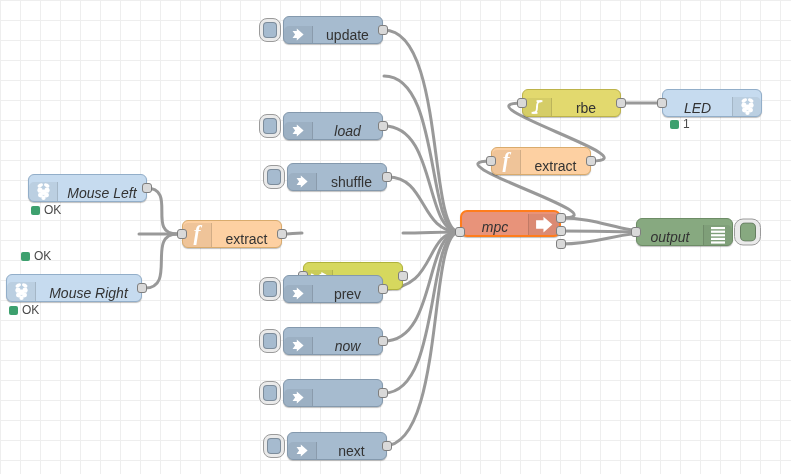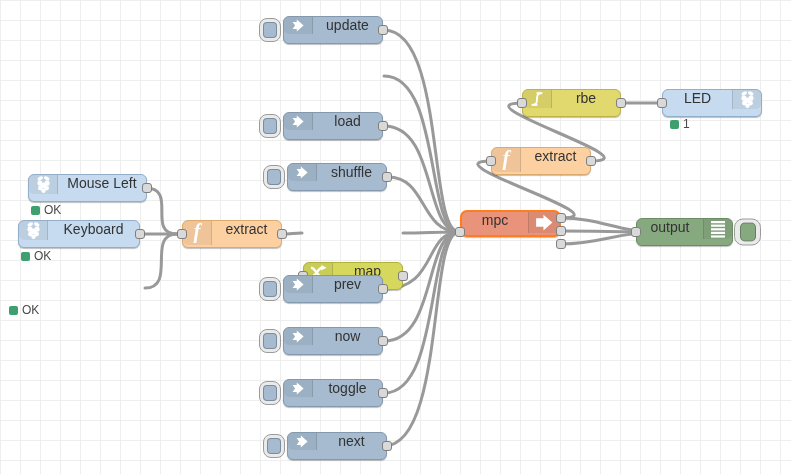--- a/index.html
+++ b/index.html
@@ -8,39 +8,39 @@
     background-color:#ffffff;
     background-image:linear-gradient(#eeeeee 1px,transparent 1px),
                      linear-gradient(90deg,#eeeeee 1px,transparent 1px);
     background-size:20px 20px;
     font-family:"Liberation Sans",sans-serif;
   }
   svg.wires{position:absolute;left:0;top:0;}
   svg.wires path{fill:none;stroke:#999999;stroke-width:3;stroke-linecap:round;}
 
   .node{
-    position:absolute;height:28px;border-radius:6px;display:flex;align-items:flex-start;
+    position:absolute;height:28px;border-radius:6px;display:flex;align-items:flex-end;
     box-sizing:border-box;border:1px solid #888;box-shadow:0 1px 1px rgba(0,0,0,0.25);
   }
   .rpi{background:#c6dbef;border-color:#92aec9;}
   .inject{background:#a6bbcf;border-color:#8499ad;}
   .fn{background:#fdd0a2;border-color:#d9ab6d;}
   .mapnode{background:#d6d85e;border-color:#b0b23c;margin-top:43px;}
   .rbenode{background:#e2d96e;border-color:#bdb34a;}
   .mpcnode{background:#e8937a;border:2px solid #ff7d1c;height:27px;border-radius:7px;}
   .debugnode{background:#87a980;border-color:#6d8c66;}
 
   .icon-box{width:28px;display:flex;align-items:center;justify-content:center;
     background:rgba(0,0,0,0.055);flex:none;}
   .icon-box.left{border-right:1px solid rgba(0,0,0,0.12);border-radius:5px 0 0 5px;}
   .icon-box.right{border-left:1px solid rgba(0,0,0,0.12);border-radius:0 5px 5px 0;}
   .mpcnode .icon-box{width:30px;}
   .lbl{flex:1;display:flex;align-items:center;justify-content:center;
     font-size:14px;color:#333;white-space:nowrap;}
-  .italic .lbl{}
+  .italic .lbl{font-style:italic;}
   .ficon{font-family:"Liberation Serif",serif;font-style:italic;font-weight:bold;
     font-size:21px;color:#fff;line-height:1;padding-bottom:3px;}
 
   .port{position:absolute;width:10px;height:10px;background:#d9d9d9;
     border:1px solid #7e7e7e;border-radius:3px;box-sizing:border-box;}
   .port.in{left:-6px;top:50%;margin-top:-5px;}
   .port.out{right:-6px;top:50%;margin-top:-5px;}
   .mpcnode .port.p1{right:-7px;top:1px;margin-top:0;}
   .mpcnode .port.p2{right:-7px;top:14px;margin-top:0;}
   .mpcnode .port.p3{right:-7px;top:27px;margin-top:0;}
@@ -100,41 +100,41 @@
         </svg>
     </div>
     <div class="lbl">Mouse Left</div>
     <div class="port out"></div>
   </div>
   <div class="status" style="left:31px;top:203px">
     <span class="dot"></span>
     <span>OK</span>
   </div>
 
-  <div class="node rpi italic" style="left:18px;top:220px;width:122px">
+  <div class="status" style="left:21px;top:249px">
+    <span class="dot"></span>
+    <span>OK</span>
+  </div>
+
+  <div class="node rpi italic" style="left:6px;top:274px;width:136px">
     <div class="icon-box left">
       <svg width="19" height="19" viewBox="0 0 20 20" fill="#fff">
           <ellipse cx="6.6" cy="3.6" rx="3.1" ry="1.9" transform="rotate(-27 6.6 3.6)"></ellipse>
           <ellipse cx="13.4" cy="3.6" rx="3.1" ry="1.9" transform="rotate(27 13.4 3.6)"></ellipse>
           <circle cx="6.3" cy="8.6" r="2.7"></circle>
           <circle cx="13.7" cy="8.6" r="2.7"></circle>
           <circle cx="10" cy="10.8" r="2.9"></circle>
           <circle cx="6.8" cy="13.8" r="2.6"></circle>
           <circle cx="13.2" cy="13.8" r="2.6"></circle>
           <circle cx="10" cy="16.6" r="2.3"></circle>
         </svg>
     </div>
-    <div class="lbl">Keyboard</div>
-    <div class="port out"></div>
-  </div>
-  <div class="status" style="left:21px;top:249px">
-    <span class="dot"></span>
-    <span>OK</span>
-  </div>
-
+    <div class="lbl">Mouse Right</div>
+    <div class="port out"></div>
+  </div>
   <div class="status" style="left:9px;top:303px">
     <span class="dot"></span>
     <span>OK</span>
   </div>
 
   <div class="node fn" style="left:182px;top:220px;width:100px">
     <div class="icon-box left">
         <span class="ficon">f</span>
       </div>
     <div class="lbl">extract</div>
@@ -228,21 +228,20 @@
 
   <div class="node inject" style="left:283px;top:379px;width:100px">
     <div class="btn-outer bleft">
         <div class="btn-inner inj"></div>
       </div>
     <div class="icon-box left">
         <svg width="17" height="17" viewBox="0 0 20 20">
           <path d="M3 6 H8 V3 L16 10 L8 17 V14 H3 L6 10 Z" fill="#fff"></path>
         </svg>
       </div>
-    <div class="lbl">toggle</div>
     <div class="port out"></div>
   </div>
 
   <div class="node inject" style="left:287px;top:432px;width:100px">
     <div class="btn-outer bleft">
         <div class="btn-inner inj"></div>
       </div>
     <div class="icon-box left">
         <svg width="17" height="17" viewBox="0 0 20 20">
           <path d="M3 6 H8 V3 L16 10 L8 17 V14 H3 L6 10 Z" fill="#fff"></path>

